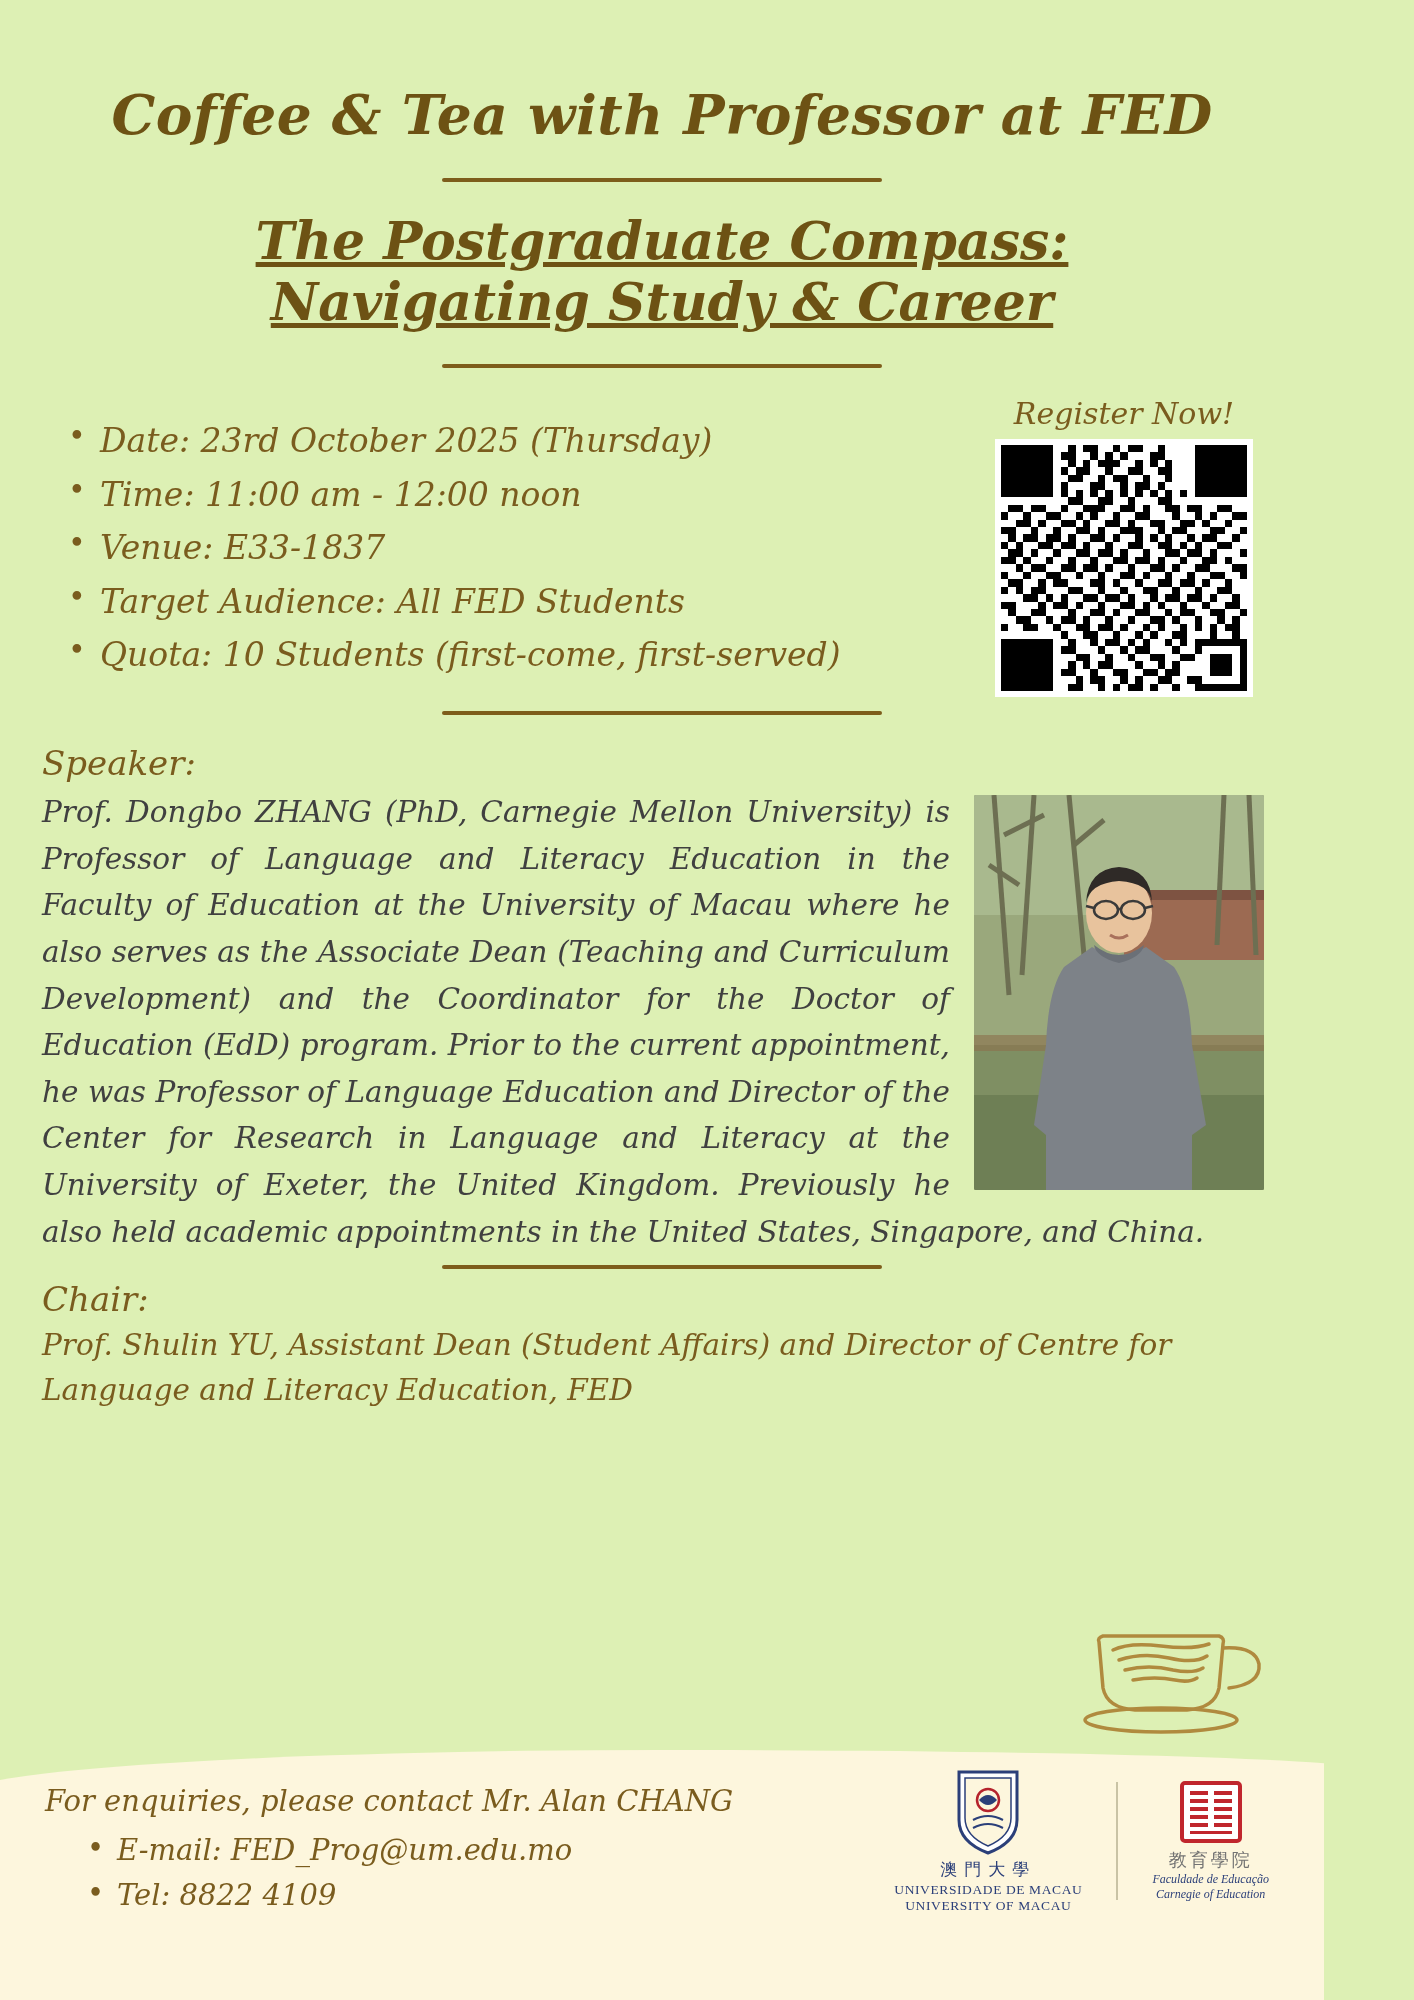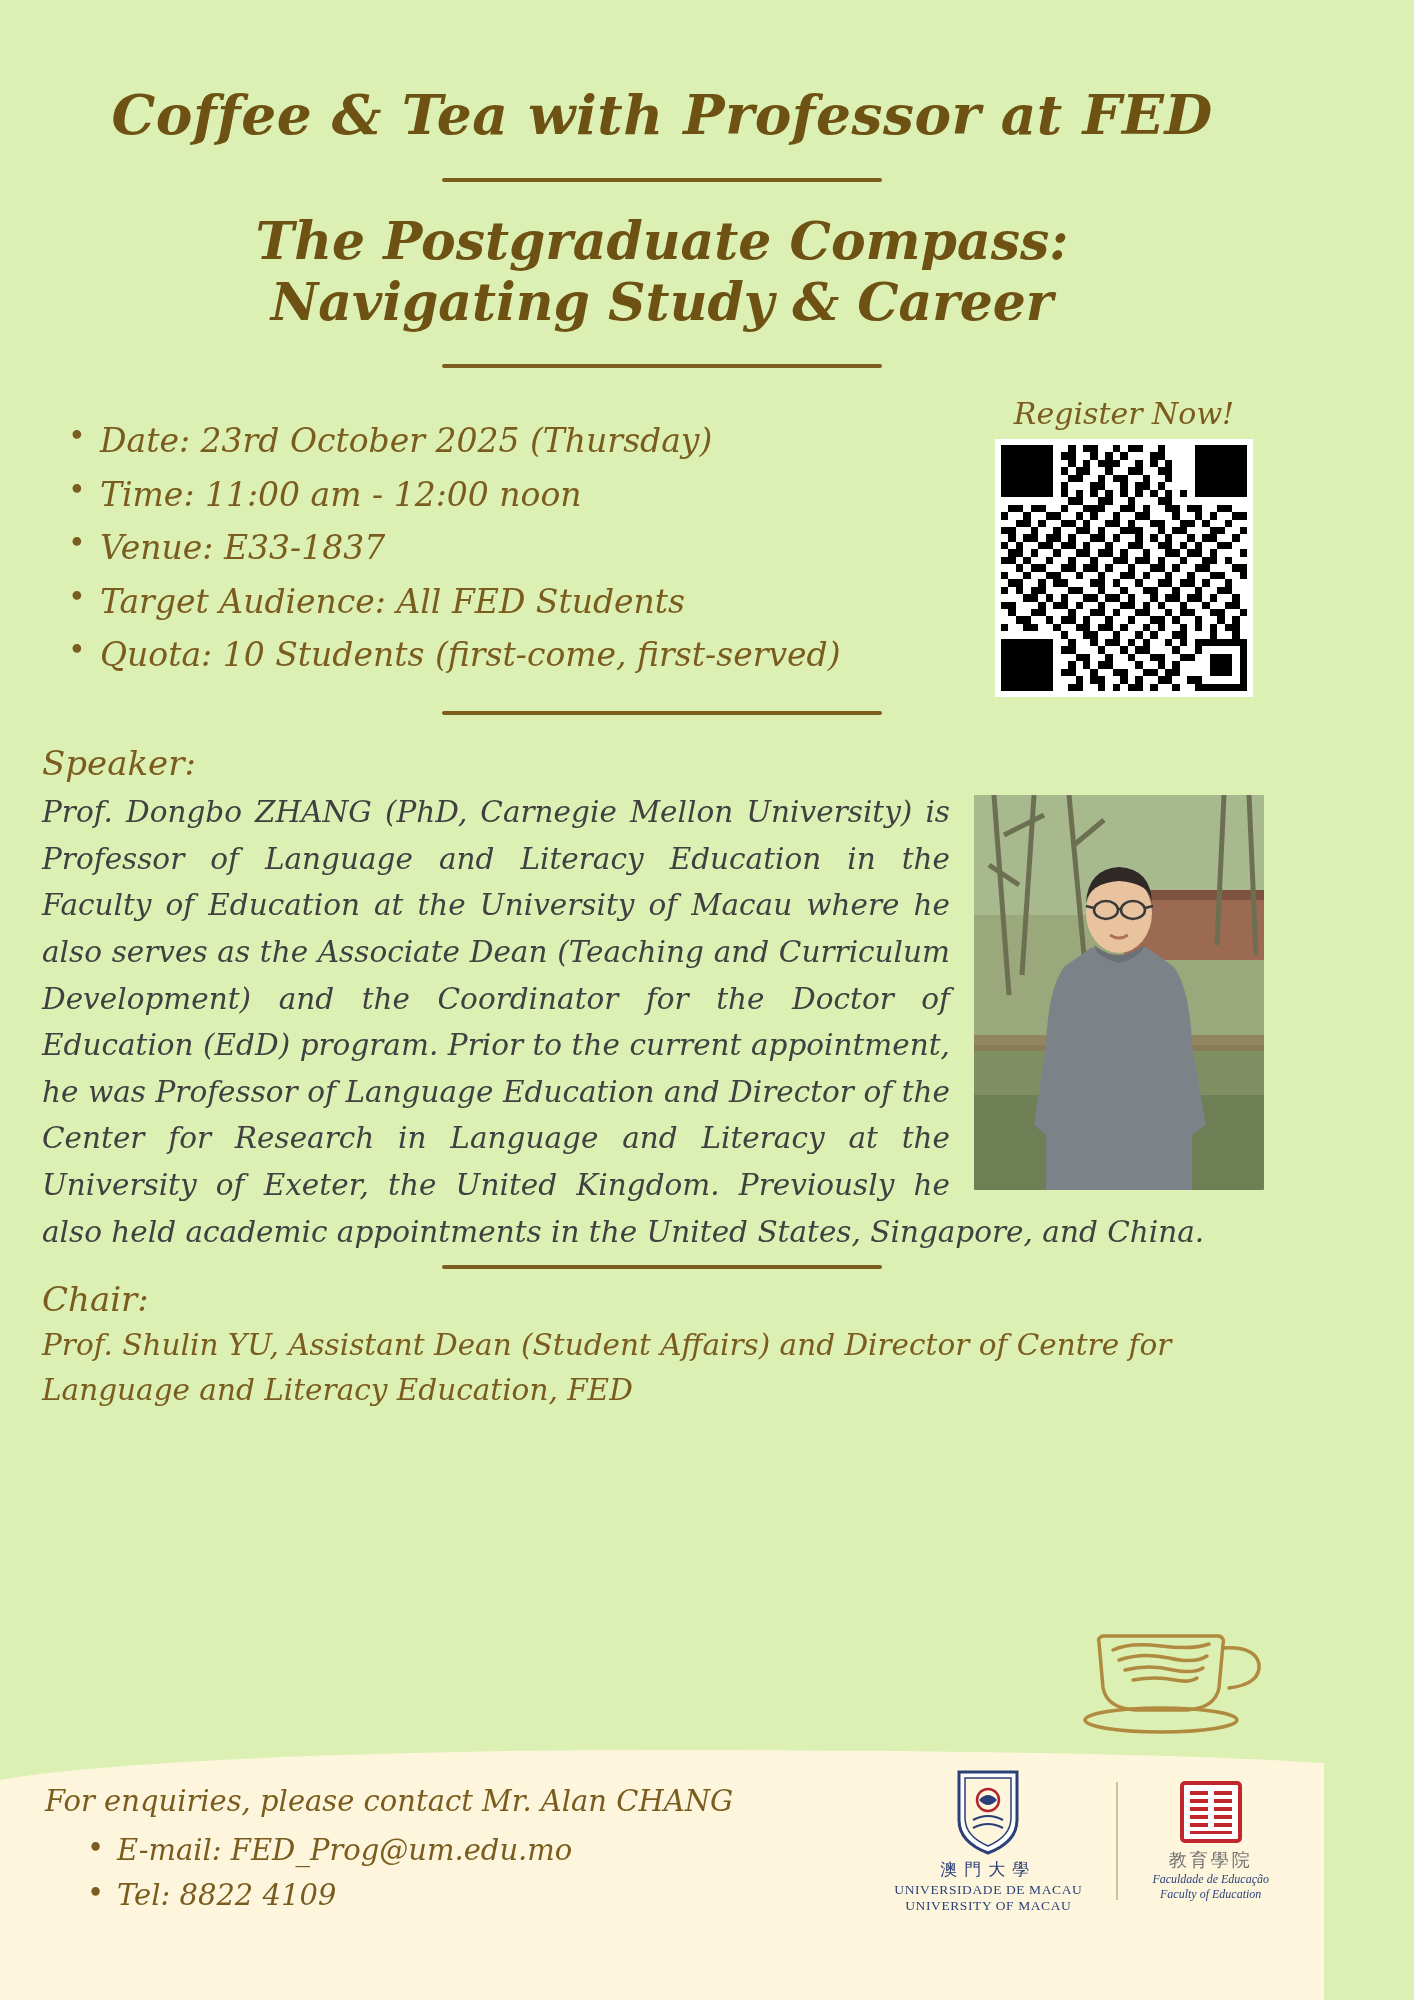--- a/index.html
+++ b/index.html
@@ -59,20 +59,21 @@
     width: 440px;
   }
   .title-sub {
     text-align: center;
     font-size: 52px;
     font-style: italic;
     font-weight: 700;
     color: #6d5214;
     line-height: 1.18;
     margin: 0 60px;
+    text-decoration: underline;
   }
   .info-row {
     display: flex;
     align-items: flex-start;
     margin-top: 8px;
   }
   .info-list {
     flex: 1 1 auto;
     list-style: none;
     margin: 18px 0 8px 50px;
@@ -746,17 +747,17 @@
             <rect x="34" y="10" width="18" height="4"></rect>
               <rect x="34" y="18" width="18" height="4"></rect>
             <rect x="34" y="26" width="18" height="4"></rect>
               <rect x="34" y="34" width="18" height="4"></rect>
             <rect x="34" y="42" width="18" height="4"></rect>
             <rect x="10" y="50" width="42" height="3"></rect>
           </g>
         </svg>
         <div class="fed-cn">教育學院</div>
         <div class="fed-pt">Faculdade de Educação</div>
-        <div class="fed-en">Faculty of Education</div>
+        <div class="fed-en">Carnegie of Education</div>
       </div>
     </div>
   </div>
 </div>
 
 </body></html>

